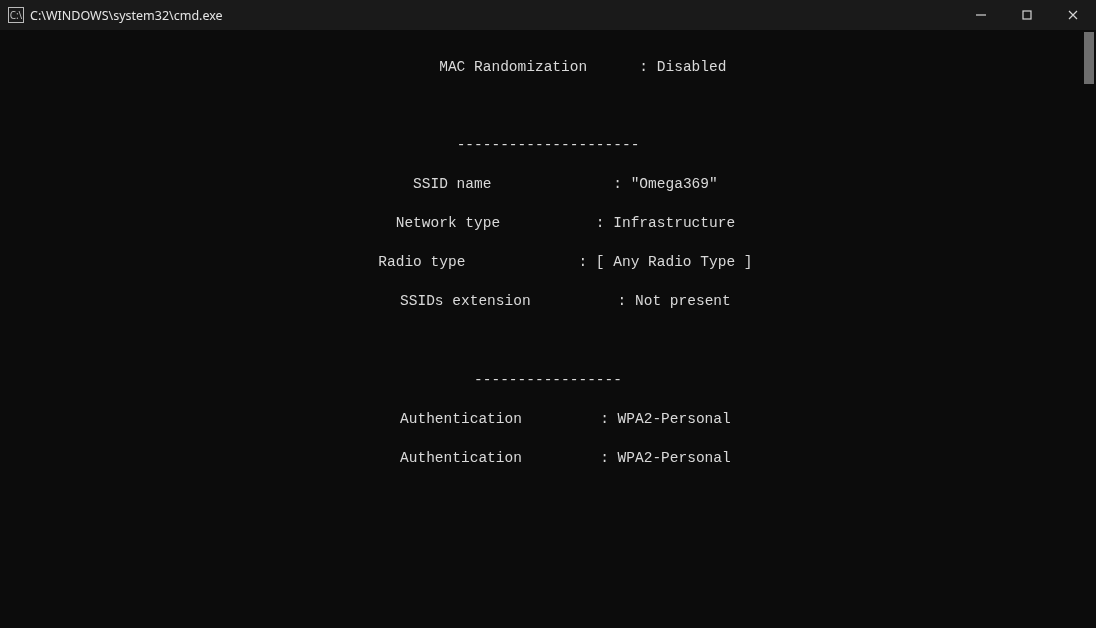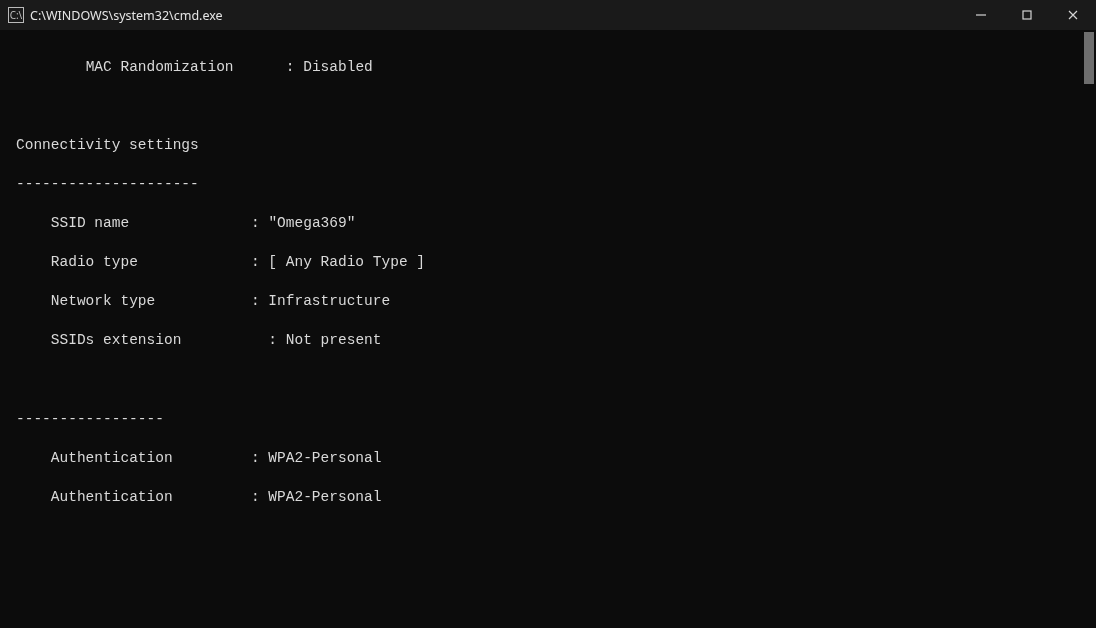--- a/index.html
+++ b/index.html
@@ -42,26 +42,27 @@
     .win-btn {
       width: 46px;
       height: 30px;
       display: flex;
       align-items: center;
       justify-content: center;
       color: #d4d4d4;
       cursor: pointer;
     }
     .terminal {
-      padding: 8px 0 0 16px;
+      padding: 8px 0 0 0;
       white-space: pre;
       line-height: 1.35;
       height: calc(100% - 30px);
       overflow: hidden;
       position: relative;
+      text-align: center;
     }
     .row {
       display: block;
       white-space: pre;
     }
     .scrollbar {
       position: absolute;
       right: 2px;
       top: 32px;
       width: 10px;
@@ -97,25 +98,24 @@
         <path d="M1 1 L9 9 M9 1 L1 9" stroke="#d4d4d4" stroke-width="1.2"></path>
       </svg>
   </div>
 </div>
 
 <div class="scrollbar"></div>
 
 <div class="terminal">
 <span class="row">        <span>MAC Randomization</span>      : <span>Disabled</span></span>
 <span class="row"> </span>
-<span class="row">Connectivity settings</span>
 <span class="row">---------------------</span>
 <span class="row">    <span>SSID name</span>              : <span>"Omega369"</span></span>
+<span class="row">    <span>Network type</span>           : <span>Infrastructure</span></span>
 <span class="row">    <span>Radio type</span>             : <span>[ Any Radio Type ]</span></span>
-<span class="row">    <span>Network type</span>           : <span>Infrastructure</span></span>
 <span class="row">    <span>SSIDs extension</span>          : <span>Not present</span></span>
 <span class="row"> </span>
 <span class="row">-----------------</span>
 <span class="row">    <span>Authentication</span>         : <span>WPA2-Personal</span></span>
 <span class="row">    <span>Authentication</span>         : <span>WPA2-Personal</span></span>
 
 
 
 
 

